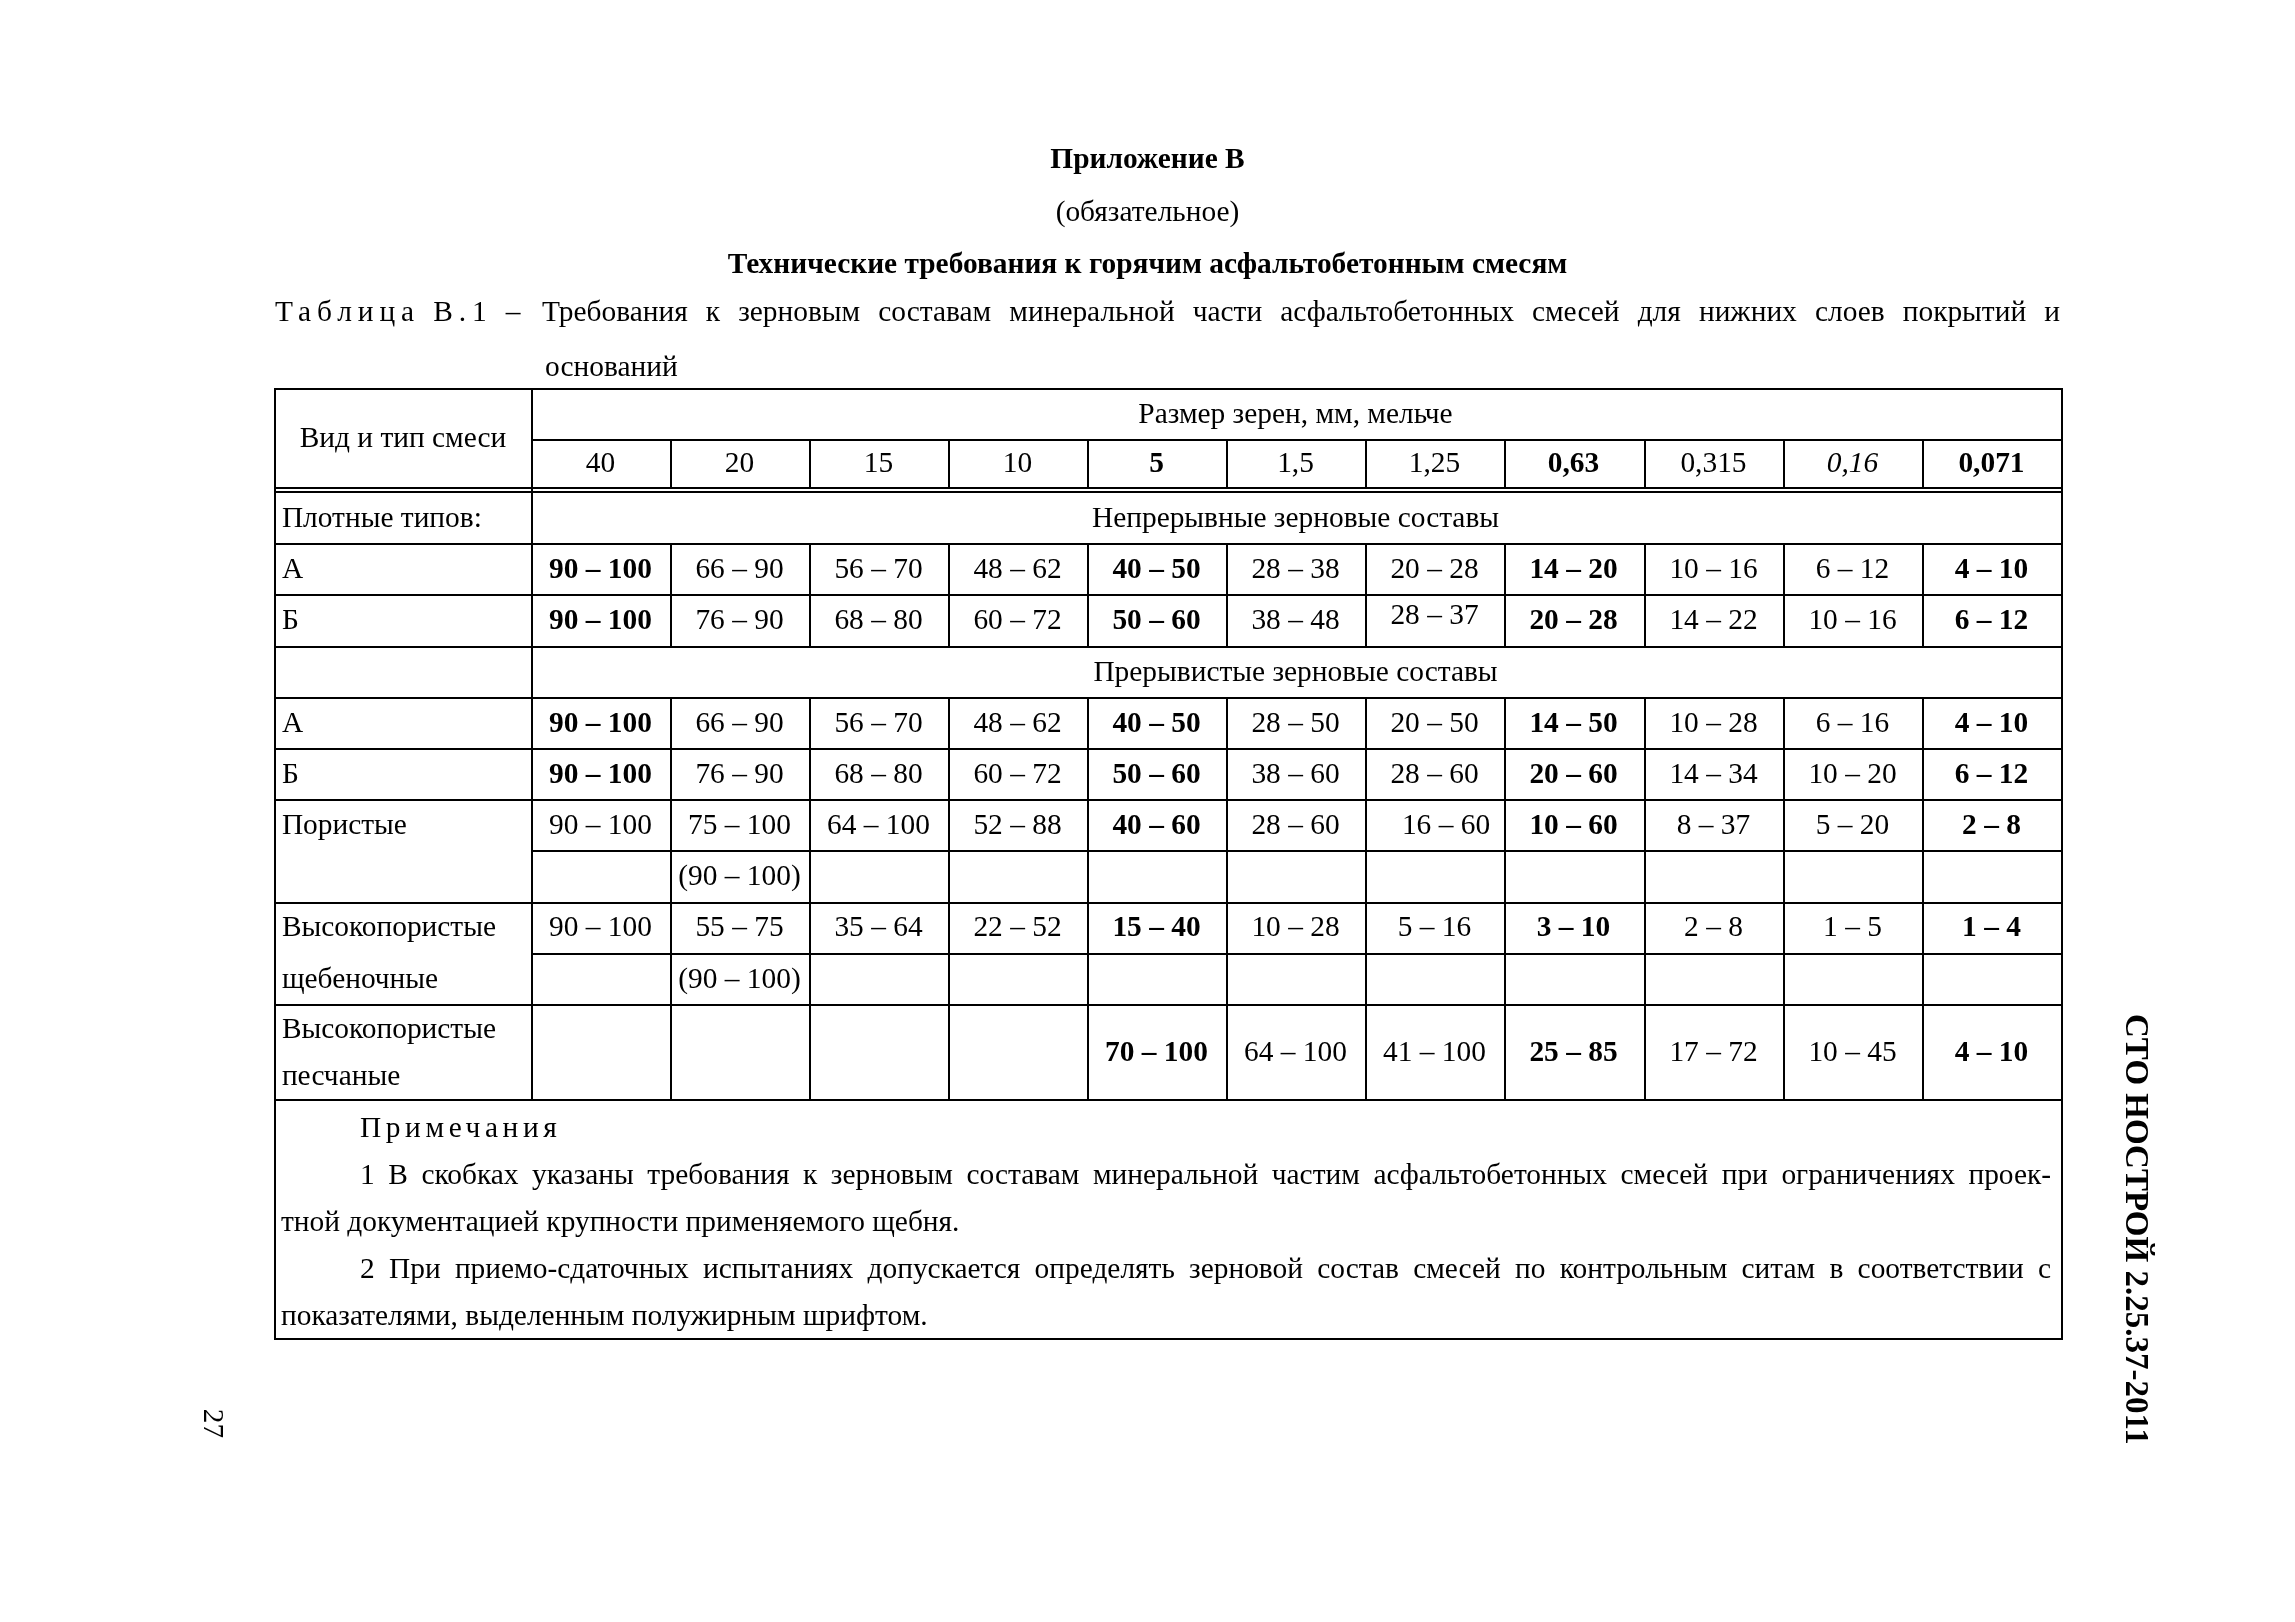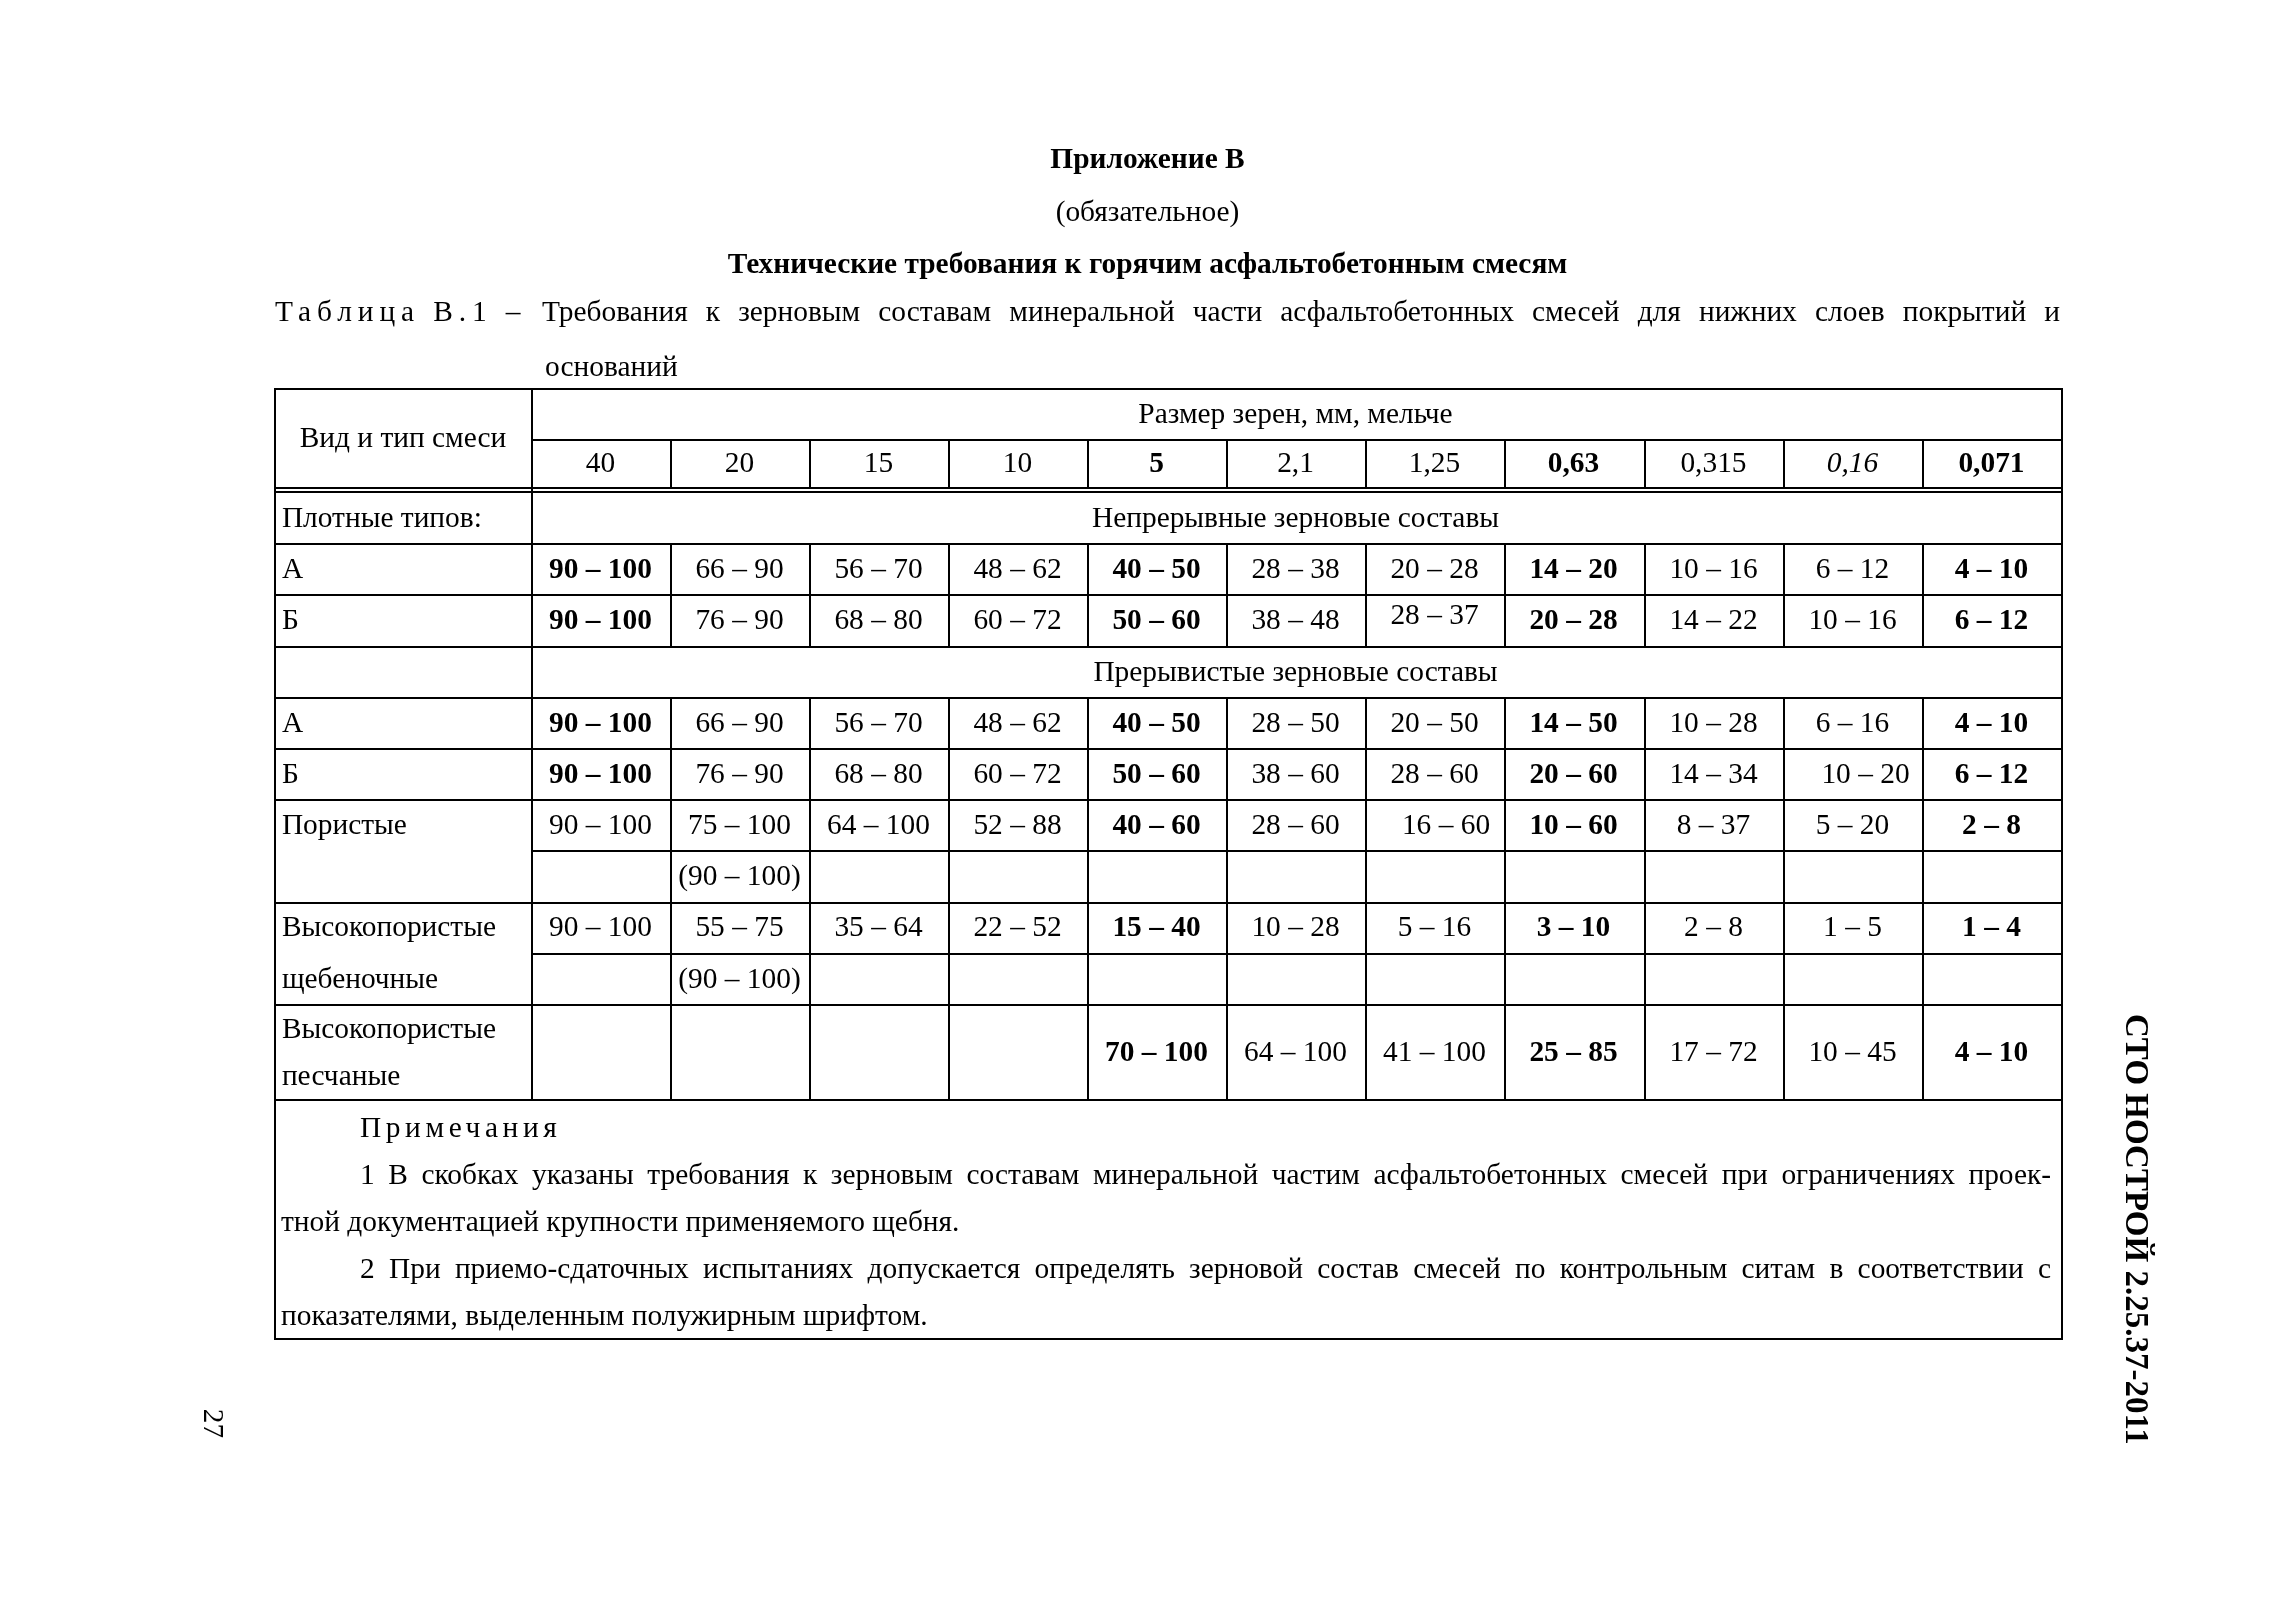--- a/index.html
+++ b/index.html
@@ -33,21 +33,21 @@
 <div id="caption-text2">оснований</div>
 
 <div id="table">
     <div class="lcell" style="left: 274px; top: 388px; width: 258px; height: 99px; justify-content: center; padding-left: 0px;">Вид и тип смеси</div>
     <div class="cell" style="left: 531px; top: 388px; width: 1529px; height: 51px;">Размер зерен, мм, мельче</div>
     <div class="cell" style="left: 531px; top: 439px; width: 139px; height: 48px;">40</div>
     <div class="cell" style="left: 670px; top: 439px; width: 139px; height: 48px;">20</div>
     <div class="cell" style="left: 809px; top: 439px; width: 139px; height: 48px;">15</div>
     <div class="cell" style="left: 948px; top: 439px; width: 139px; height: 48px;">10</div>
     <div class="cell bold" style="left: 1087px; top: 439px; width: 139px; height: 48px;">5</div>
-    <div class="cell" style="left: 1226px; top: 439px; width: 139px; height: 48px;">2,1</div>
+    <div class="cell" style="left: 1226px; top: 439px; width: 139px; height: 48px;">1,5</div>
     <div class="cell" style="left: 1365px; top: 439px; width: 139px; height: 48px;">1,25</div>
     <div class="cell bold" style="left: 1504px; top: 439px; width: 139px; height: 48px;">0,63</div>
     <div class="cell" style="left: 1644px; top: 439px; width: 139px; height: 48px;">0,315</div>
     <div class="cell" style="left: 1783px; top: 439px; width: 139px; height: 48px; font-style: italic;">0,16</div>
     <div class="cell bold" style="left: 1922px; top: 439px; width: 139px; height: 48px;">0,071</div>
     <div class="lcell" style="left: 274px; top: 492px; width: 250px; height: 51px;">Плотные типов:</div>
     <div class="cell" style="left: 531px; top: 492px; width: 1529px; height: 51px;">Непрерывные зерновые составы</div>
     <div class="lcell" style="left: 274px; top: 646px; width: 250px; height: 51px;"></div>
     <div class="cell" style="left: 531px; top: 646px; width: 1529px; height: 51px;">Прерывистые зерновые составы</div>
     <div class="lcell" style="left: 274px; top: 543px; width: 250px; height: 51px;">А</div>
@@ -89,21 +89,21 @@
     <div class="lcell" style="left: 274px; top: 748px; width: 250px; height: 51px;">Б</div>
     <div class="cell bold" style="left: 531px; top: 748px; width: 139px; height: 51px;">90 – 100</div>
     <div class="cell" style="left: 670px; top: 748px; width: 139px; height: 51px;">76 – 90</div>
     <div class="cell" style="left: 809px; top: 748px; width: 139px; height: 51px;">68 – 80</div>
     <div class="cell" style="left: 948px; top: 748px; width: 139px; height: 51px;">60 – 72</div>
     <div class="cell bold" style="left: 1087px; top: 748px; width: 139px; height: 51px;">50 – 60</div>
     <div class="cell" style="left: 1226px; top: 748px; width: 139px; height: 51px;">38 – 60</div>
     <div class="cell" style="left: 1365px; top: 748px; width: 139px; height: 51px;">28 – 60</div>
     <div class="cell bold" style="left: 1504px; top: 748px; width: 139px; height: 51px;">20 – 60</div>
     <div class="cell" style="left: 1644px; top: 748px; width: 139px; height: 51px;">14 – 34</div>
-    <div class="cell" style="left: 1783px; top: 748px; width: 139px; height: 51px; margin-left: 13px;">10 – 20</div>
+    <div class="cell" style="left: 1783px; top: 748px; width: 139px; height: 51px;">10 – 20</div>
     <div class="cell bold" style="left: 1922px; top: 748px; width: 139px; height: 51px;">6 – 12</div>
     <div class="lcell" style="left: 274px; top: 799px; width: 250px; height: 51px;">Пористые</div>
     <div class="cell" style="left: 531px; top: 799px; width: 139px; height: 51px;">90 – 100</div>
     <div class="cell" style="left: 670px; top: 799px; width: 139px; height: 51px;">75 – 100</div>
     <div class="cell" style="left: 809px; top: 799px; width: 139px; height: 51px;">64 – 100</div>
     <div class="cell" style="left: 948px; top: 799px; width: 139px; height: 51px;">52 – 88</div>
     <div class="cell bold" style="left: 1087px; top: 799px; width: 139px; height: 51px;">40 – 60</div>
     <div class="cell" style="left: 1226px; top: 799px; width: 139px; height: 51px;">28 – 60</div>
     <div class="cell" style="left: 1365px; top: 799px; width: 162px; height: 51px;">16 – 60</div>
     <div class="cell bold" style="left: 1504px; top: 799px; width: 139px; height: 51px;">10 – 60</div>

